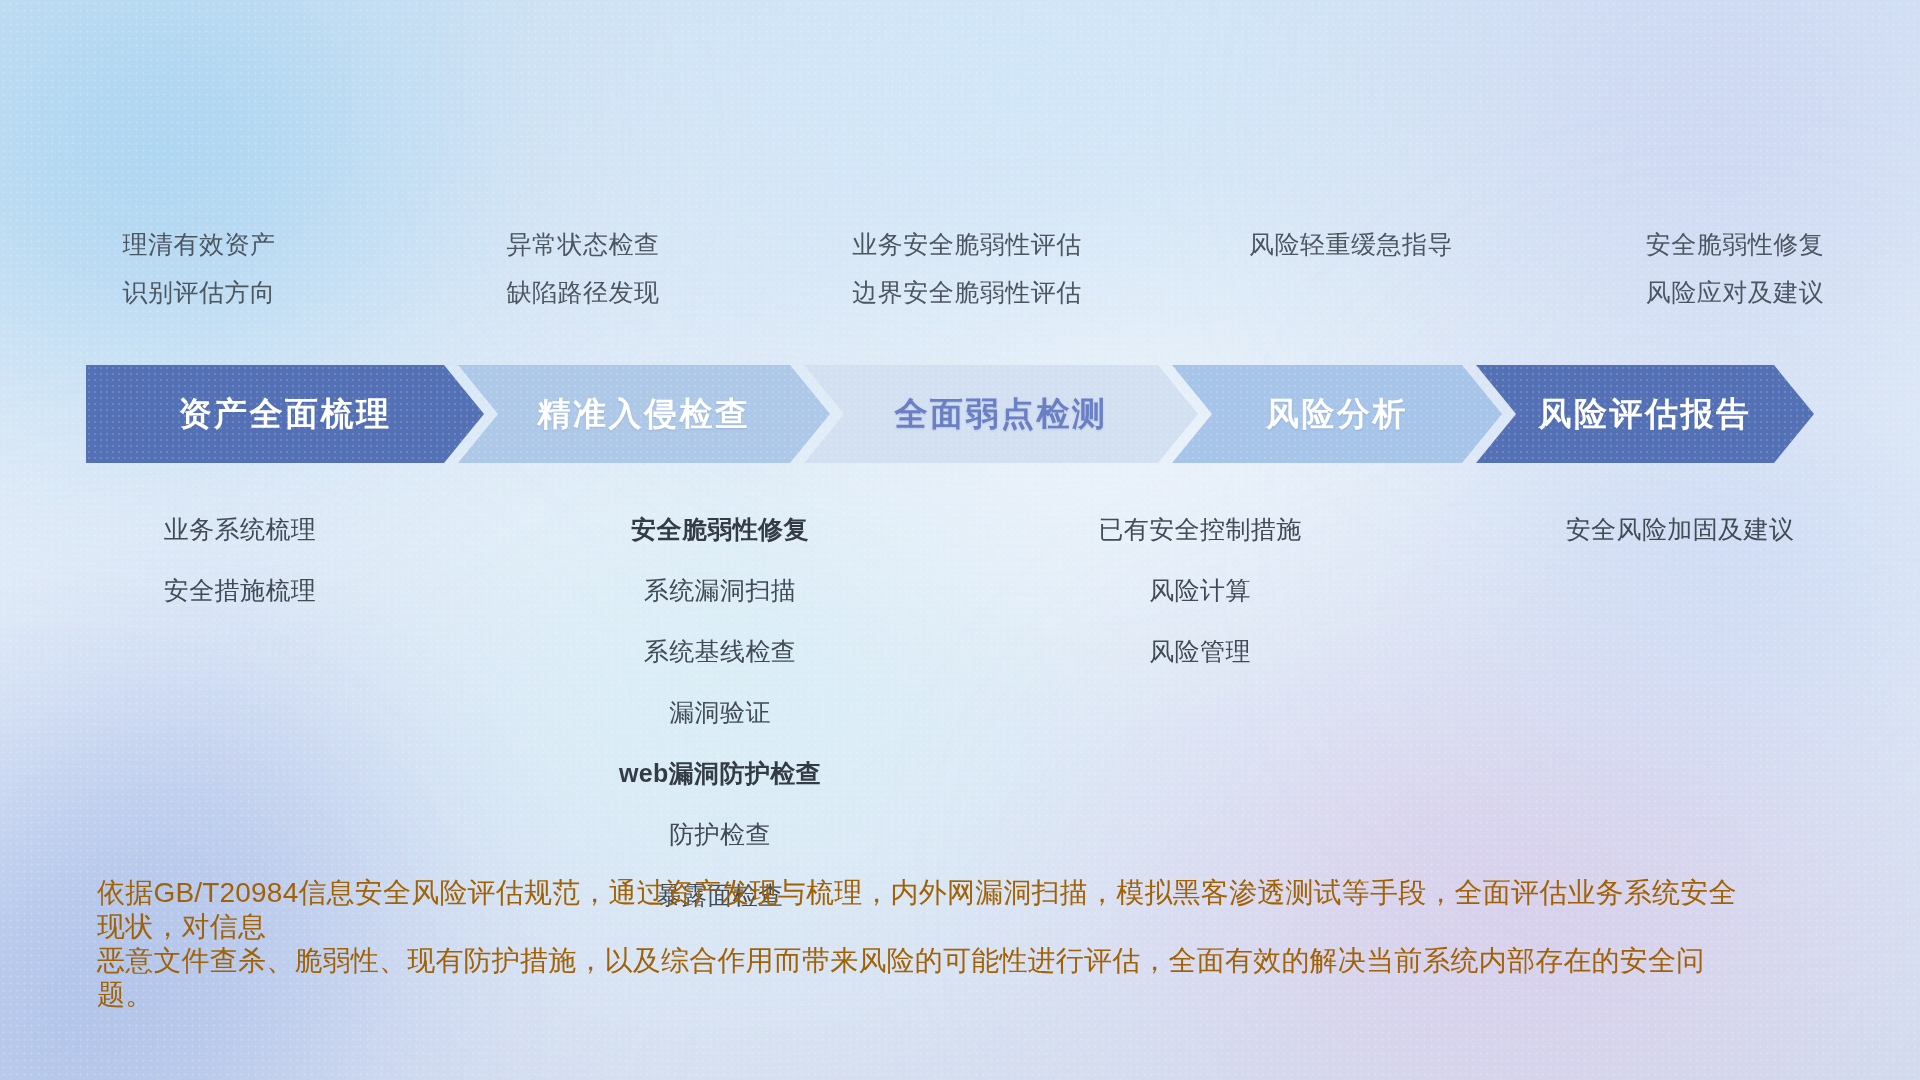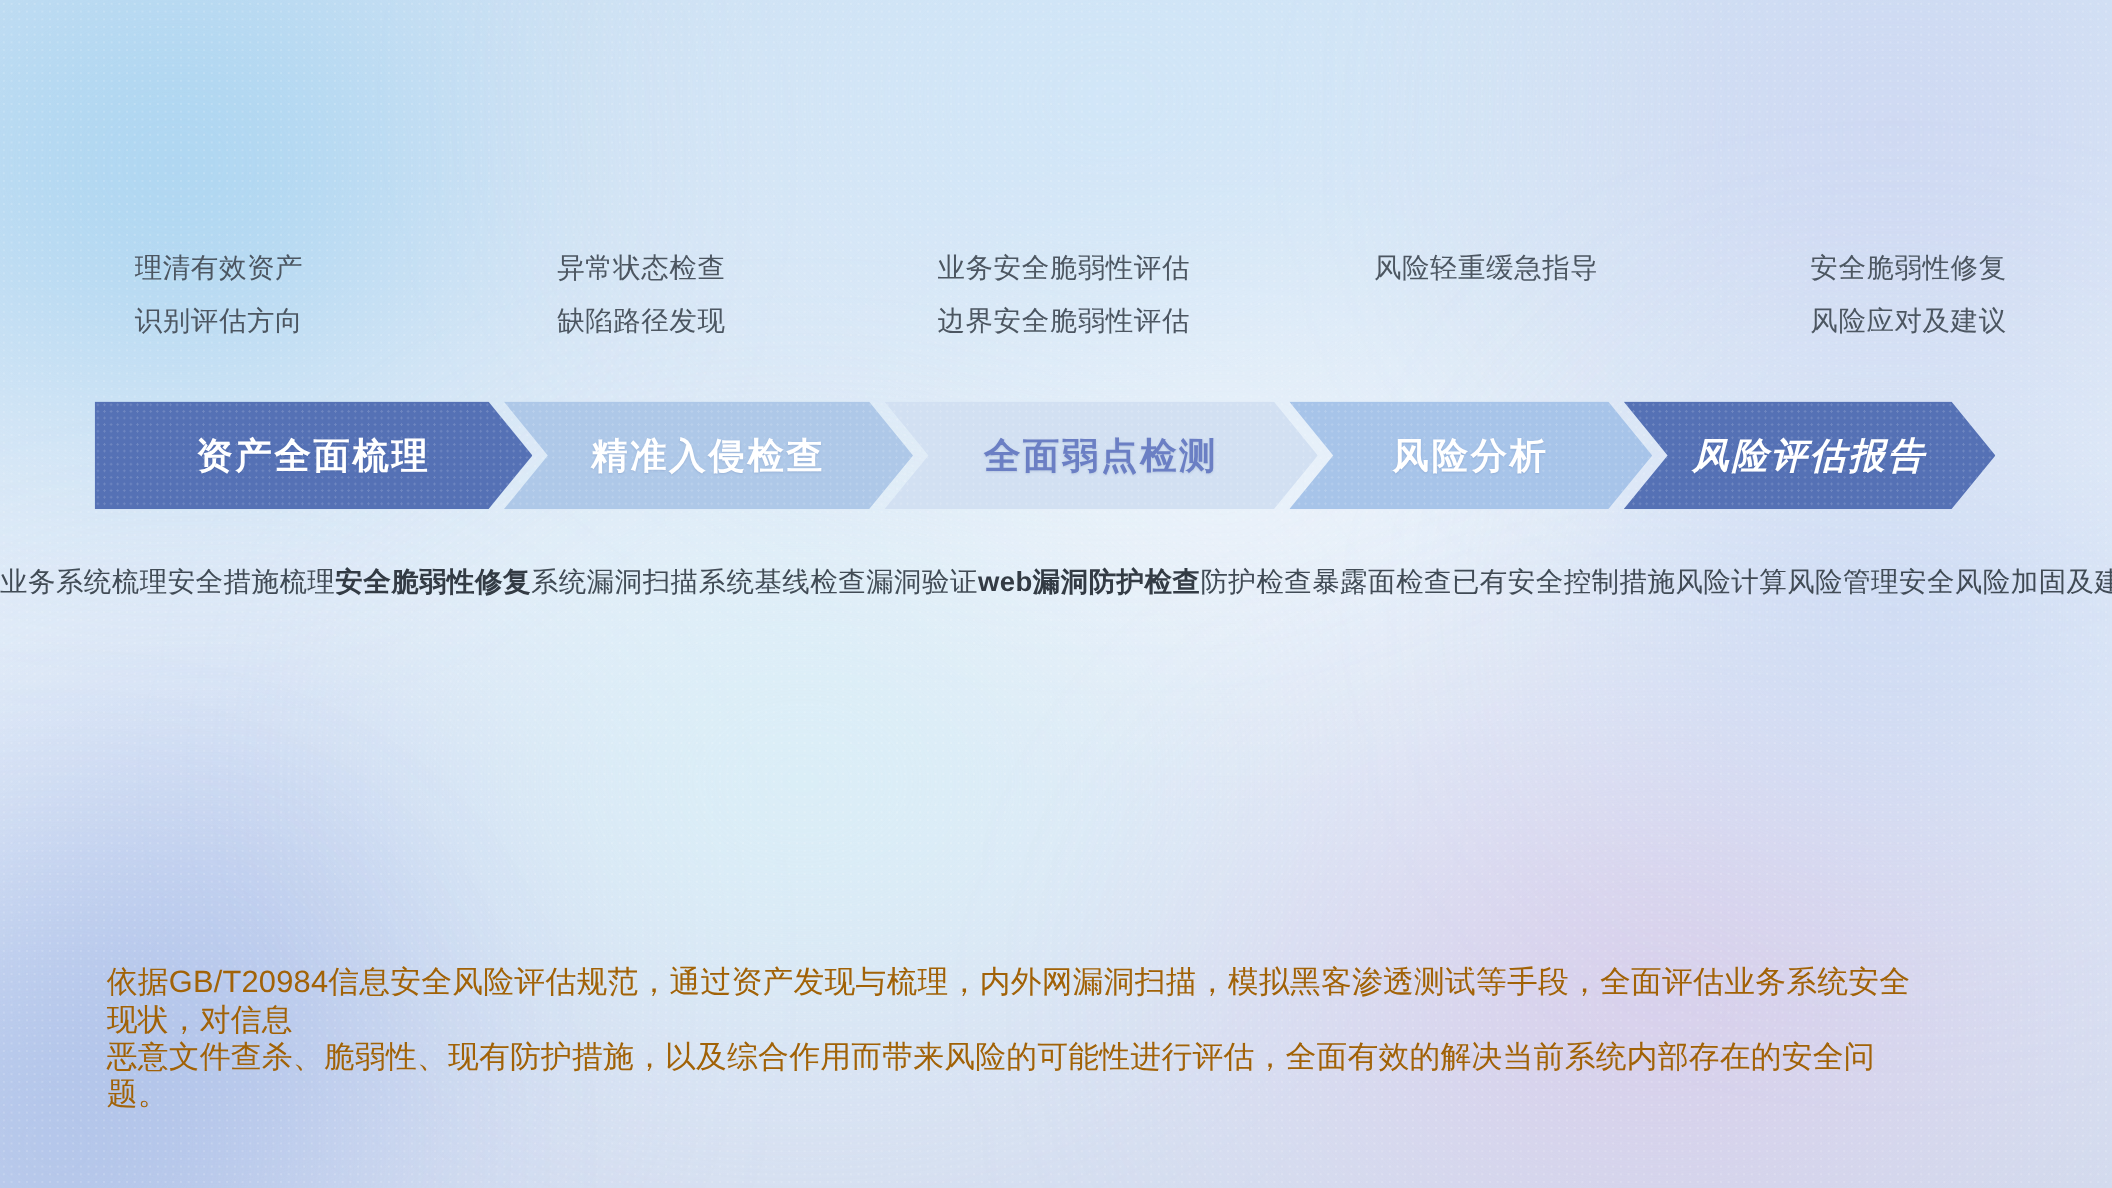--- a/index.html
+++ b/index.html
@@ -177,23 +177,23 @@
     position: absolute;
     left: 0;
     top: 505px;
     width: 1920px;
     display: flex;
     align-items: flex-start;
   }
   .items-col {
     flex: 1 1 0;
     display: flex;
-    flex-direction: row;
+    flex-direction: column;
     align-items: center;
-    gap: 0;
+    gap: 12px;
   }
   .item-line {
     font-size: 25px;
     line-height: 49px;
     color: #414b55;
     letter-spacing: 0.4px;
     white-space: nowrap;
   }
   .item-line.strong { font-weight: bold; color: #333b44; }
 
@@ -271,21 +271,21 @@
       </div>
 
       <div class="chev chev-3" style="background: linear-gradient(rgb(210, 224, 242) 0%, rgb(210, 224, 242) 55%, rgb(210, 224, 242) 100%);">
         <span class="chev-label" style="color: rgb(107, 127, 196);">全面弱点检测</span>
       </div>
 
       <div class="chev chev-4" style="background: linear-gradient(rgb(167, 196, 233) 0%, rgb(167, 196, 233) 55%, rgb(167, 196, 233) 100%);">
         <span class="chev-label" style="color: rgb(255, 255, 255);">风险分析</span>
       </div>
 
-      <div class="chev chev-5" style="background: linear-gradient(rgb(85, 113, 181) 0%, rgb(85, 113, 181) 55%, rgb(85, 113, 181) 100%); font-style: italic;">
+      <div class="chev chev-5" style="background: linear-gradient(rgb(85, 113, 181) 0%, rgb(85, 113, 181) 55%, rgb(85, 113, 181) 100%);">
         <span class="chev-label" style="color: rgb(255, 255, 255);">风险评估报告</span>
       </div>
 
     </div>
 
     <div class="items-row">
       <div class="items-col">
           <div class="item-line">业务系统梳理</div>
           <div class="item-line">安全措施梳理</div>
         </div>

